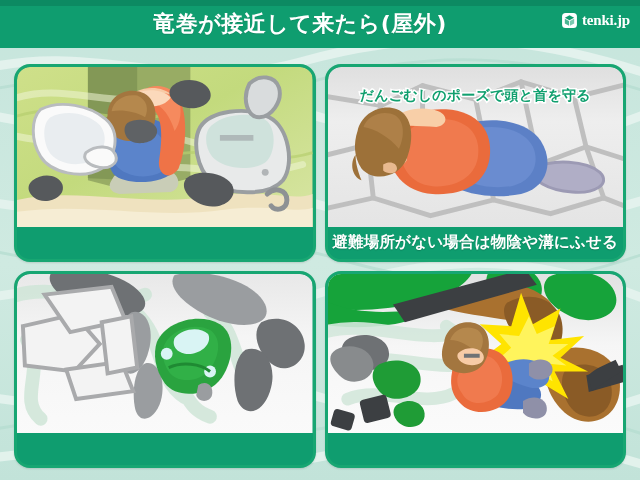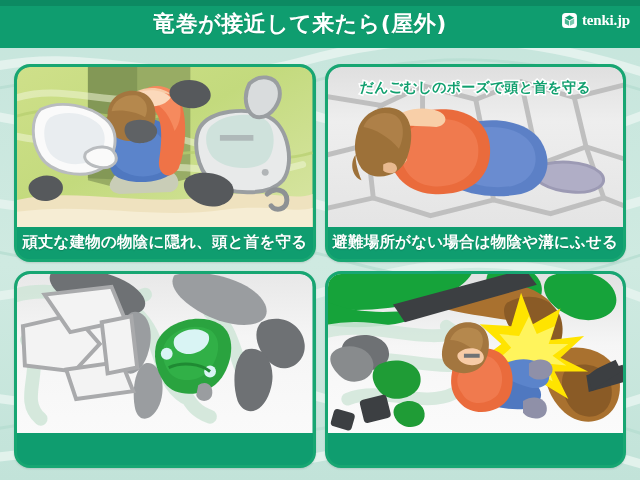--- a/index.html
+++ b/index.html
@@ -74,21 +74,21 @@
   .caption{
     position:absolute; left:0; bottom:0; width:100%; height:32px;
     display:flex; align-items:center; justify-content:center;
     color:#ffffff; font-weight:bold; font-size:15.5px;
     letter-spacing:.2px;
     text-shadow:0 1px 1px rgba(0,0,0,.18);
     background:#0f9d6f;
   }
   
   .art-overlay-label{
-    position:absolute; left:0; top:12px; width:100%;
+    position:absolute; left:0; top:20px; width:100%;
     text-align:center;
     font-size:14px; font-weight:bold;
     color:#11a06f;
     letter-spacing:.2px;
     -webkit-text-stroke:3px #ffffff;
     paint-order:stroke fill;
     z-index:3;
   }
 </style>
 </head>
@@ -193,21 +193,20 @@
             <path d="M206 74 h34 v6 h-34 z" fill="#9a9ea1" opacity=".6"></path>
             <circle cx="252" cy="112" r="3.5" fill="#9a9ea1" opacity=".7"></circle>
           </g>
 
           <path d="M158 24 C 170 14, 192 18, 196 30 C 200 42, 184 50, 170 46 C 158 42, 150 32, 158 24 Z" fill="#56595c"></path>
           <path d="M172 118 C 184 108, 210 112, 218 124 C 226 138, 208 150, 192 146 C 176 142, 164 128, 172 118 Z" fill="#56595c"></path>
           <path d="M16 120 C 26 112, 42 114, 46 124 C 50 136, 34 144, 22 140 C 12 136, 8 126, 16 120 Z" fill="#56595c"></path>
           <path d="M254 134 C 262 126, 274 130, 274 140 C 274 150, 262 152, 258 146" fill="none" stroke="#8d9194" stroke-width="5" stroke-linecap="round"></path>
         </svg>
       </div>
-      <div class="caption">頑丈な建物の物陰に隠れ、頭と首を守る</div>
     </div>
 
     <div class="panel">
       <div class="art">
         <svg viewBox="0 0 300 172" preserveAspectRatio="xMidYMid slice" aria-hidden="true">
           <defs>
             <linearGradient id="p2bg" x1="0" y1="0" x2="0" y2="1">
               <stop offset="0%" stop-color="#dedede"></stop>
               <stop offset="35%" stop-color="#eeeeee"></stop>
               <stop offset="100%" stop-color="#e4e4e4"></stop>

